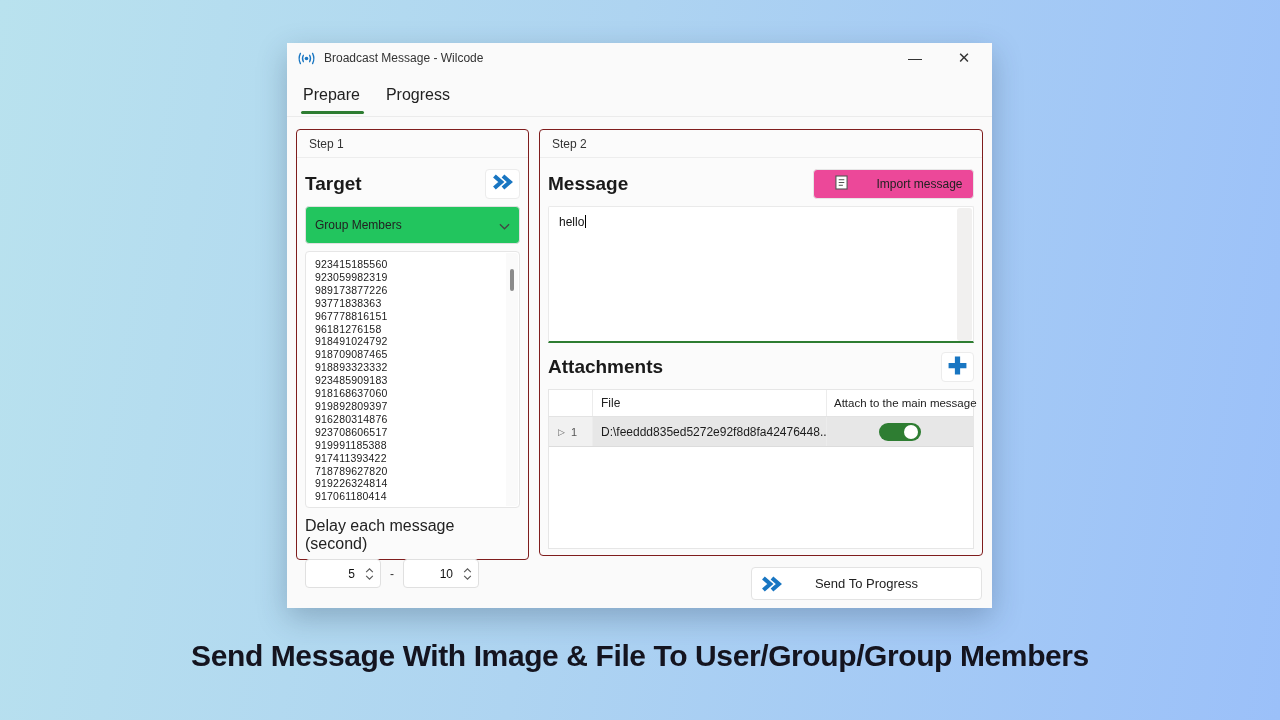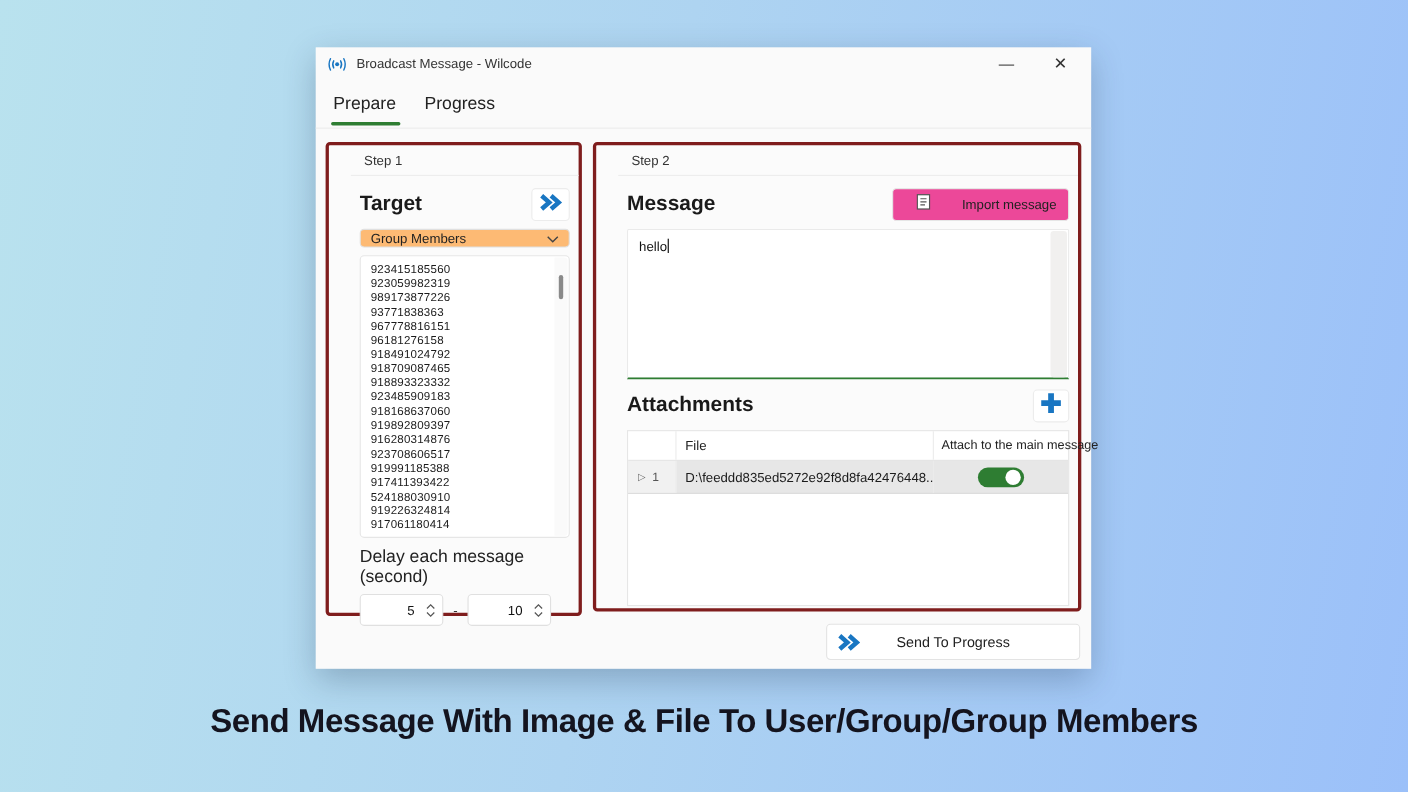--- a/index.html
+++ b/index.html
@@ -24,34 +24,34 @@
   }
   .win-btn.min { right:56px; font-size:14px; }
   .win-btn.close { right:7px; font-size:15px; }
 
   
   .tabstrip { position:relative; height:44px; border-bottom:1px solid #ebebeb; padding-left:16px; display:flex; gap:26px; align-items:flex-start; padding-top:13px; }
   .tab { font-size:16px; color:#222; position:relative; padding-bottom:10px; }
   .tab.active::after { content:""; position:absolute; left:-2px; right:-4px; bottom:0; height:3px; background:#2e7d32; border-radius:2px; }
 
   
-  .panel { position:absolute; background:#fbfbfb; border:3px solid #7f1d1d; border-radius:4px;padding-left:20px; }
+  .panel { position:absolute; background:#fbfbfb; border:1px solid #7f1d1d; border-radius:4px; }
   .panel-head { height:28px; line-height:28px; padding-left:12px; font-size:12px; color:#333; border-bottom:1px solid #ededed; }
   .panel-body { padding:8px; }
   .panel.step1 { left:9px; top:86px; width:233px; height:431px; }
   .panel.step2 { left:252px; top:86px; width:444px; height:427px; }
 
   .section-row { display:flex; align-items:center; justify-content:space-between; height:32px; margin-top:2px; }
   .section-title { font-size:19px; color:#1a1a1a;font-weight:bold; }
 
   .icon-btn { background:#fff; border:1px solid #ececec; border-radius:4px; display:flex; align-items:center; justify-content:center; }
   .chev-btn { width:35px; height:30px; }
 
   
-  .dropdown { margin-top:6px; height:17px; background:#fdba74; border:1px solid #e0e0e0; border-radius:4px;
+  .dropdown { margin-top:6px; height:38px; background:#22c55e; border:1px solid #e0e0e0; border-radius:4px;
     display:flex; align-items:center; justify-content:space-between; padding:0 9px; }
   .dropdown-value { font-size:12px; color:#222; }
 
   
   .numlist { position:relative; margin-top:7px; height:257px; background:#fff; border:1px solid #e6e6e6; border-radius:4px; overflow:hidden; }
   .numlist-inner { padding:6px 9px; }
   .num { font-size:10.5px; line-height:12.9px; color:#1a1a1a; letter-spacing:.2px; }
   .vscroll { position:absolute; top:1px; bottom:1px; right:1px; width:12px; background:#fafafa; border-radius:0 3px 3px 0; }
   .vthumb { position:absolute; top:16px; left:4px; width:4px; height:22px; background:#8a8a8a; border-radius:2px; }
 
@@ -170,21 +170,21 @@
             <div class="num">918491024792</div>
             <div class="num">918709087465</div>
             <div class="num">918893323332</div>
             <div class="num">923485909183</div>
             <div class="num">918168637060</div>
             <div class="num">919892809397</div>
             <div class="num">916280314876</div>
             <div class="num">923708606517</div>
             <div class="num">919991185388</div>
             <div class="num">917411393422</div>
-            <div class="num">524188030910</div>
+            <div class="num">718789627820</div>
             <div class="num">919226324814</div>
             <div class="num">917061180414</div>
           </div>
         <div class="vscroll">
           <div class="vthumb"></div>
         </div>
       </div>
 
       <div class="delay-label">Delay each message (second)</div>
       <div class="spin-row">

